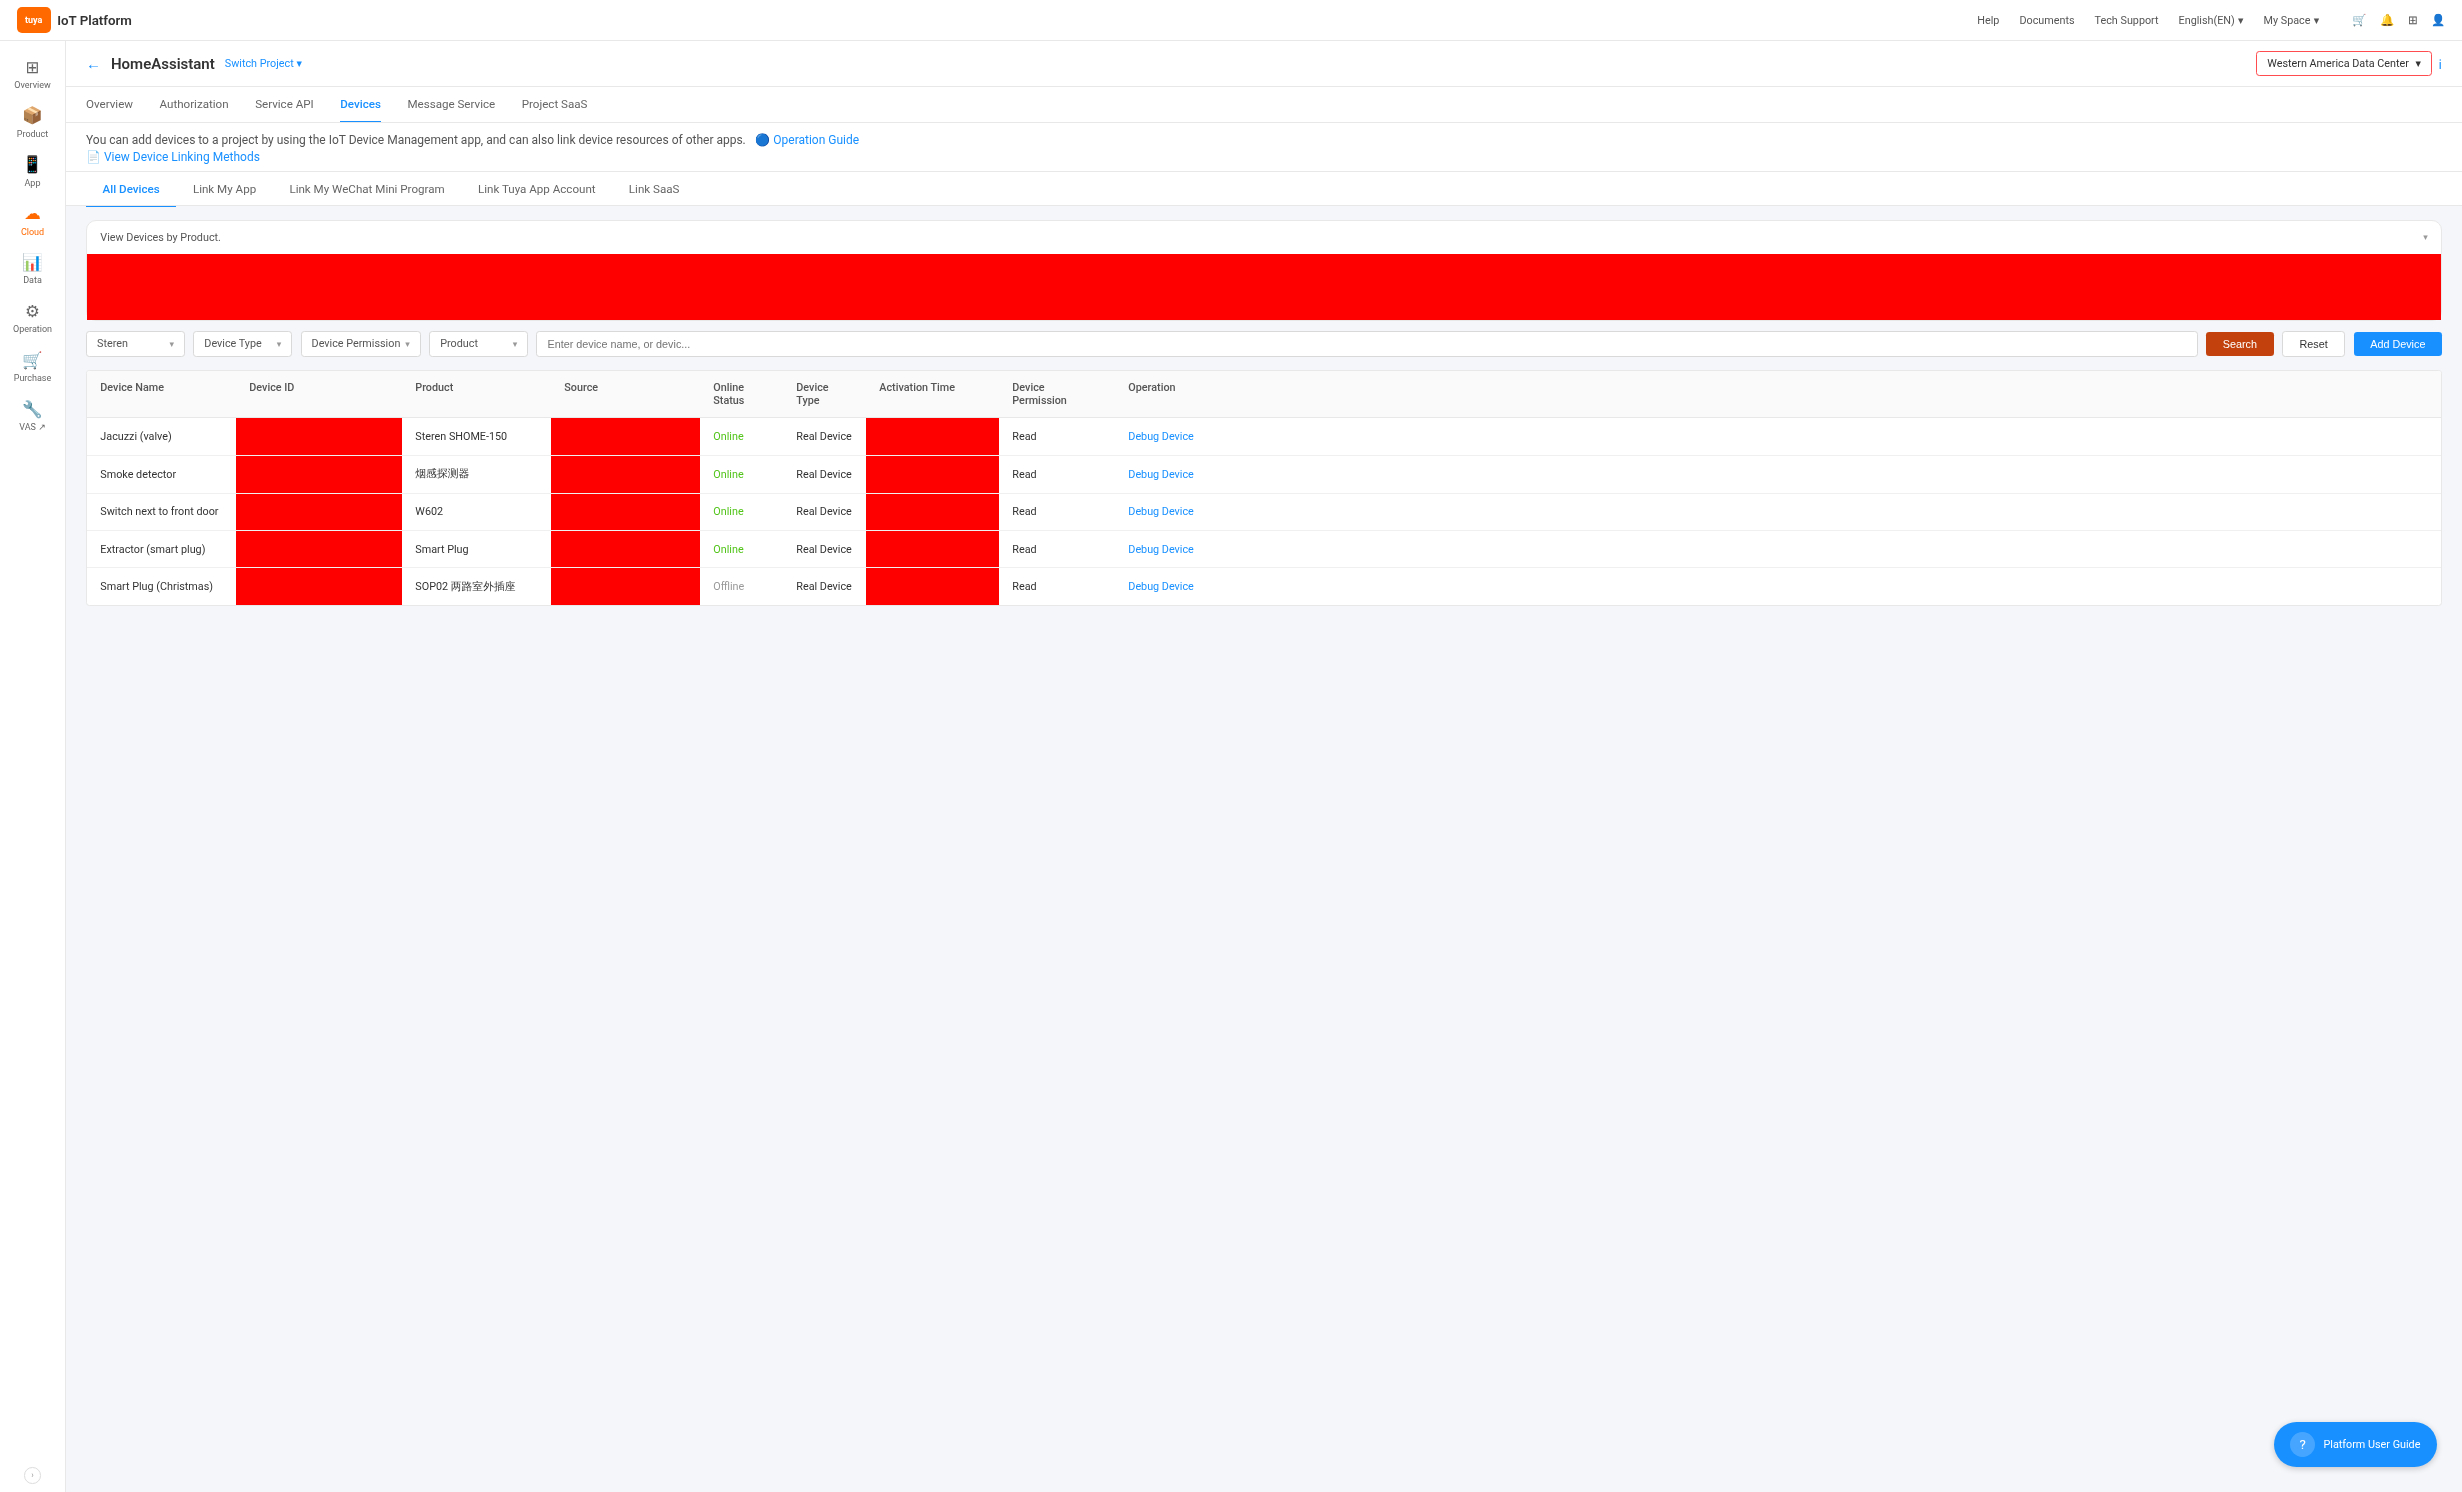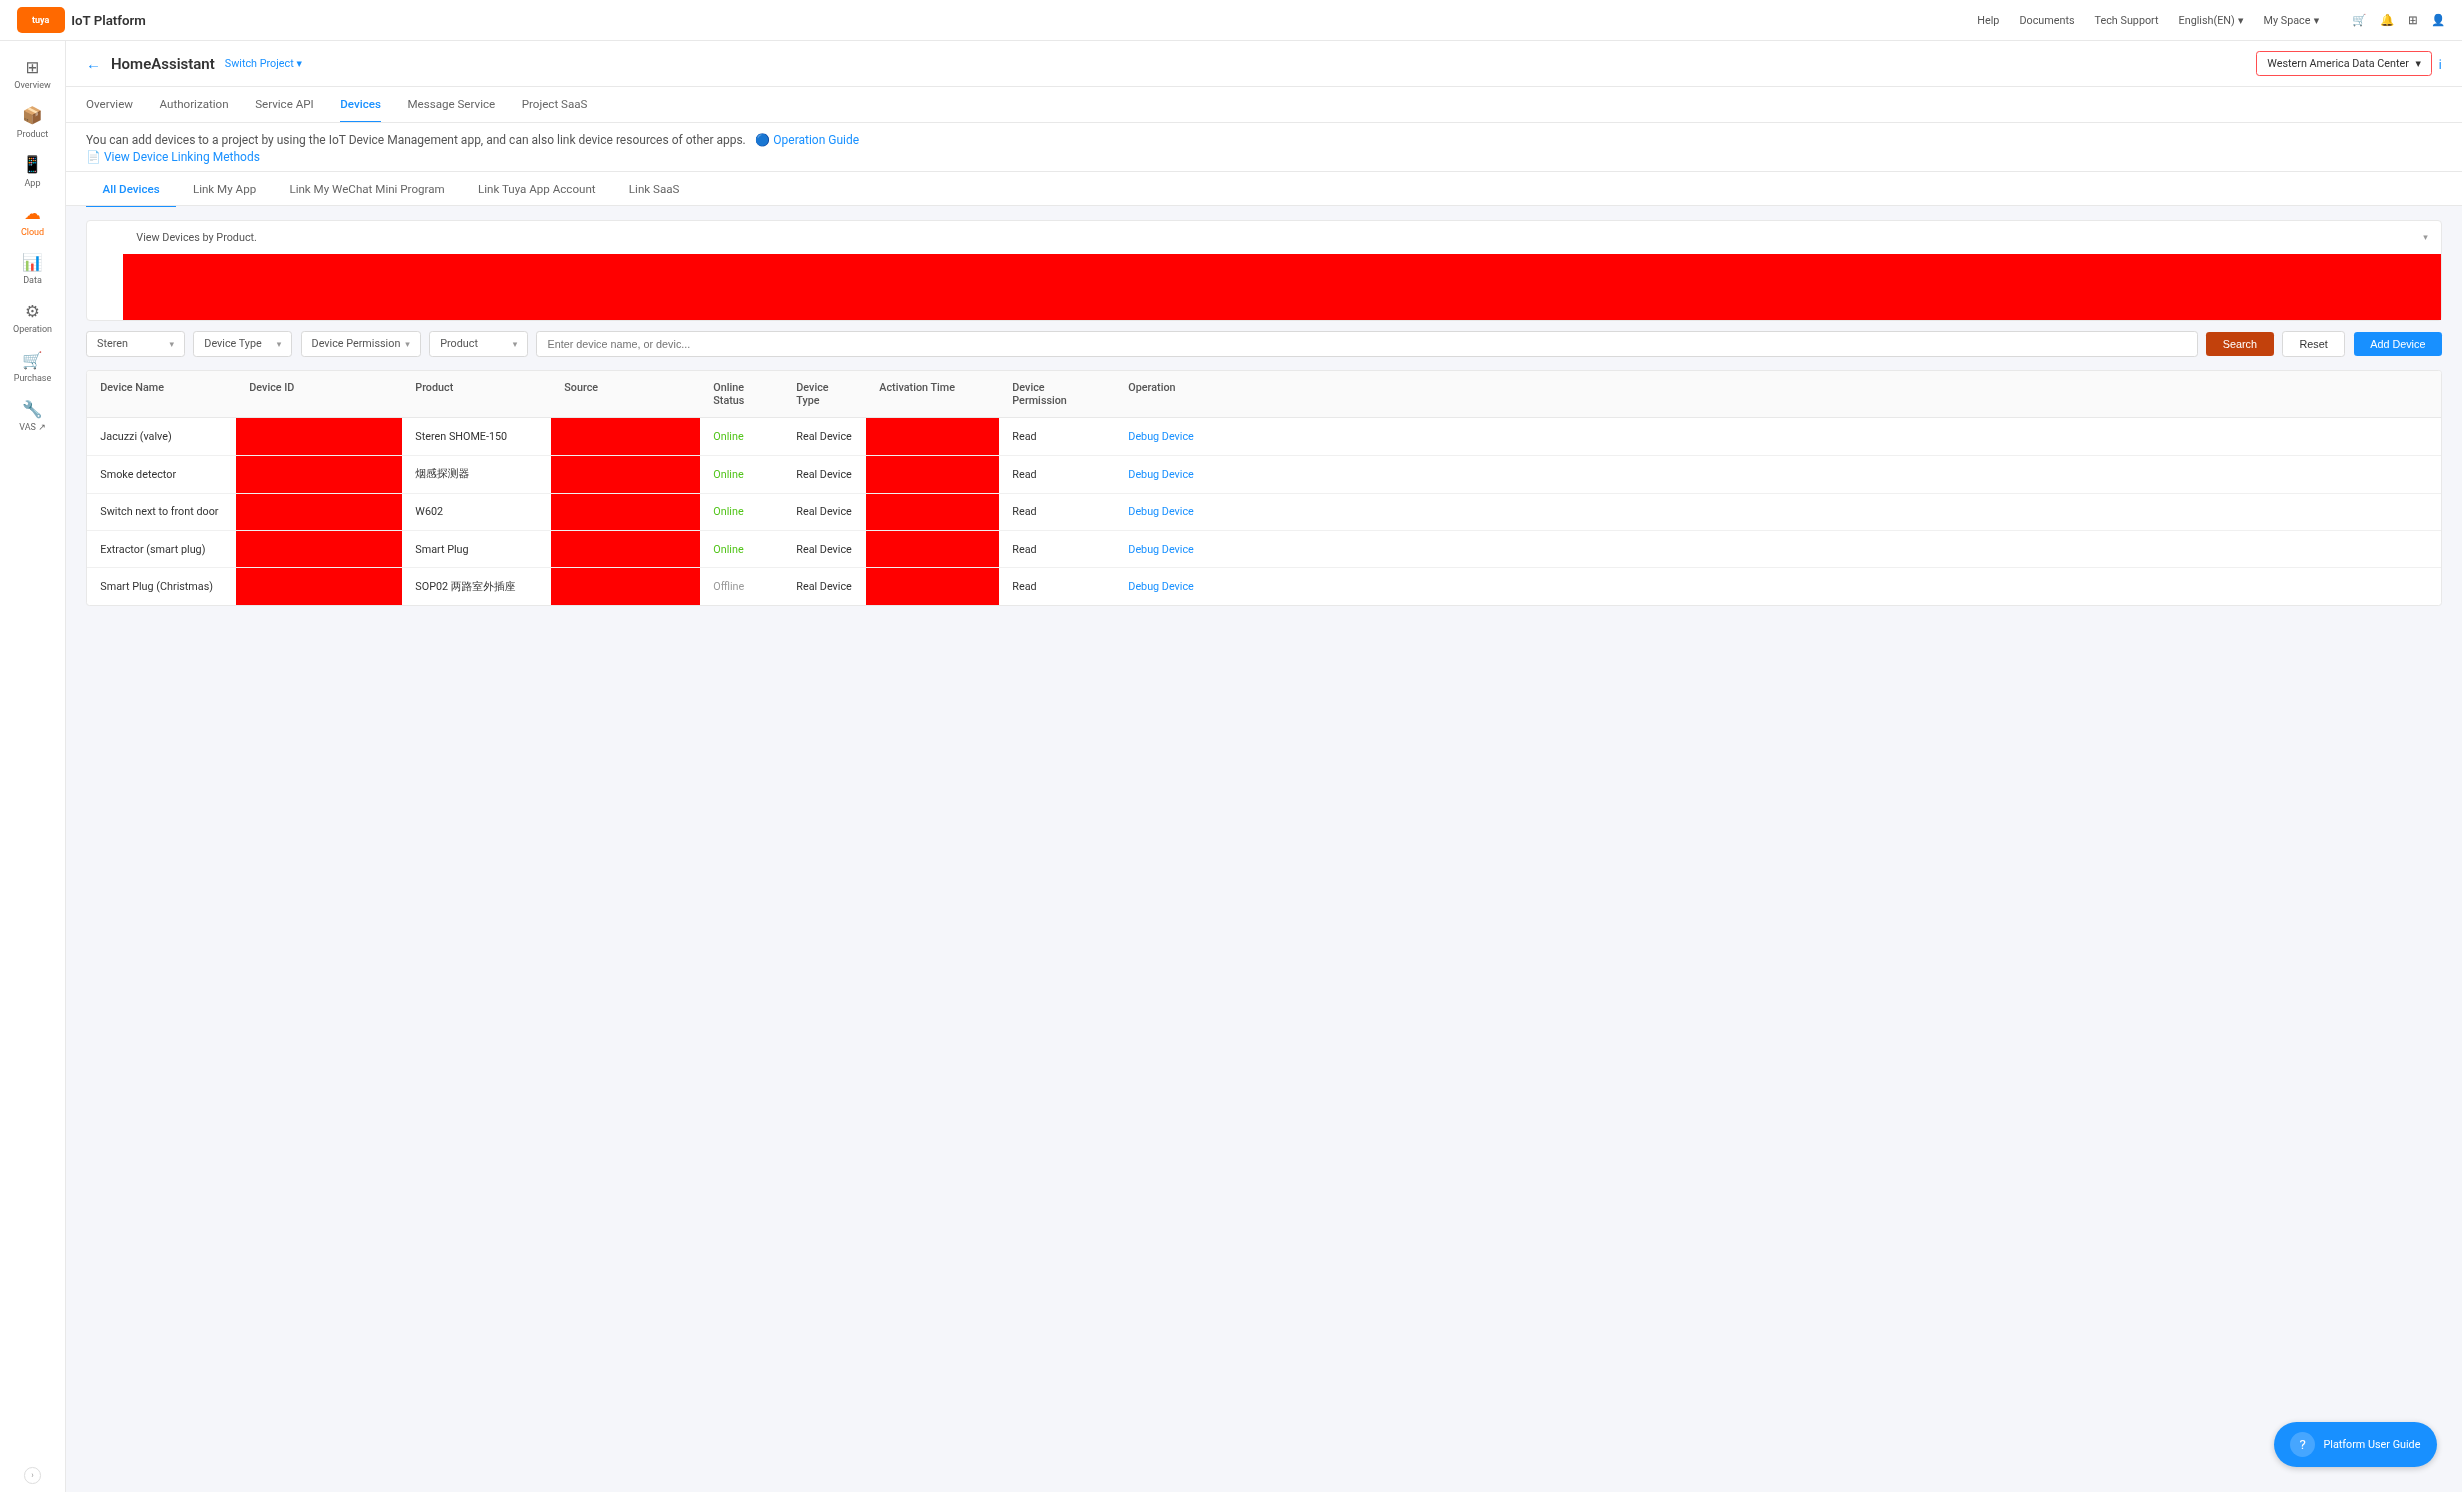--- a/index.html
+++ b/index.html
@@ -1,21 +1,21 @@
 <!DOCTYPE html>
 <html style="font-size:13.3px"><head>
   <meta charset="utf-8">
   <style>
     * { box-sizing: border-box; margin: 0; padding: 0; }
     body { font-family: -apple-system, BlinkMacSystemFont, 'Segoe UI', Roboto, sans-serif; font-size: 11.6px; color: #333; background: #f5f6fa; display: flex; flex-direction: column; height: 100vh; overflow: hidden; }
 
     
     .top-nav { background: #fff; border-bottom: 0.8px solid #e8e8e8; display: flex; align-items: center; padding: 0 16.6px; height: 41px; flex-shrink: 0; }
     .top-nav-logo { display: flex; align-items: center; gap: 6.6px; font-size: 13.3px; font-weight: 600; color: #333; }
-    .tuya-logo-icon { background: #ff6900; border-radius: 5px; width: 48px; height: 26.5px; display: flex; align-items: center; justify-content: center; color: white; font-size: 9px; font-weight: bold; }
+    .tuya-logo-icon { background: #ff6900; border-radius: 5px; width: 34px; height: 26.5px; display: flex; align-items: center; justify-content: center; color: white; font-size: 9px; font-weight: bold; }
     .top-nav-links { margin-left: auto; display: flex; align-items: center; gap: 20px; }
     .top-nav-links a { color: #555; text-decoration: none; font-size: 10.8px; }
     .top-nav-icons { display: flex; align-items: center; gap: 13.3px; margin-left: 13.3px; color: #555; }
     .lang-select { display: flex; align-items: center; gap: 3.3px; font-size: 10.8px; color: #555; cursor: pointer; }
 
     
     .main-layout { display: flex; flex: 1; overflow: hidden; }
 
     
     .sidebar { width: 66px; background: #fff; border-right: 0.8px solid #e8e8e8; display: flex; flex-direction: column; align-items: center; padding-top: 8.3px; flex-shrink: 0; }
@@ -74,21 +74,21 @@
     .debug-link { color: #1890ff; cursor: pointer; text-decoration: none; }
 
     
     .redacted { background: #ff0000; }
 
     
     .platform-guide { position: fixed; bottom: 25px; right: 25px; background: #1890ff; color: white; border-radius: 25px; padding: 10px 16.6px; display: flex; align-items: center; gap: 8.3px; font-size: 10.8px; cursor: pointer; box-shadow: 0 1.7px 6.6px rgba(0,0,0,0.2); }
     .guide-circle { background: rgba(255,255,255,0.2); border-radius: 50%; width: 25px; height: 25px; display: flex; align-items: center; justify-content: center; font-size: 13.3px; }
 
     .chevron { font-size: 9px; color: #999; }
-    .view-product-section { background: #fff; border: 0.8px solid #e8e8e8; border-radius: 4px; margin-bottom: 10px; padding-left: 36px; }
+    .view-product-section { background: #fff; border: 0.8px solid #e8e8e8; border-radius: 10px; margin-bottom: 10px; }
     .view-product-header { padding: 10px 13.3px; display: flex; align-items: center; justify-content: space-between; cursor: pointer; font-size: 10.8px; color: #555; }
     .view-product-body { background: #ff0000; height: 66px; }
   </style>
 </head>
 <body>
 
 <div class="top-nav">
   <div class="top-nav-logo">
     <div class="tuya-logo-icon">tuya</div>
     <span>IoT Platform</span>

